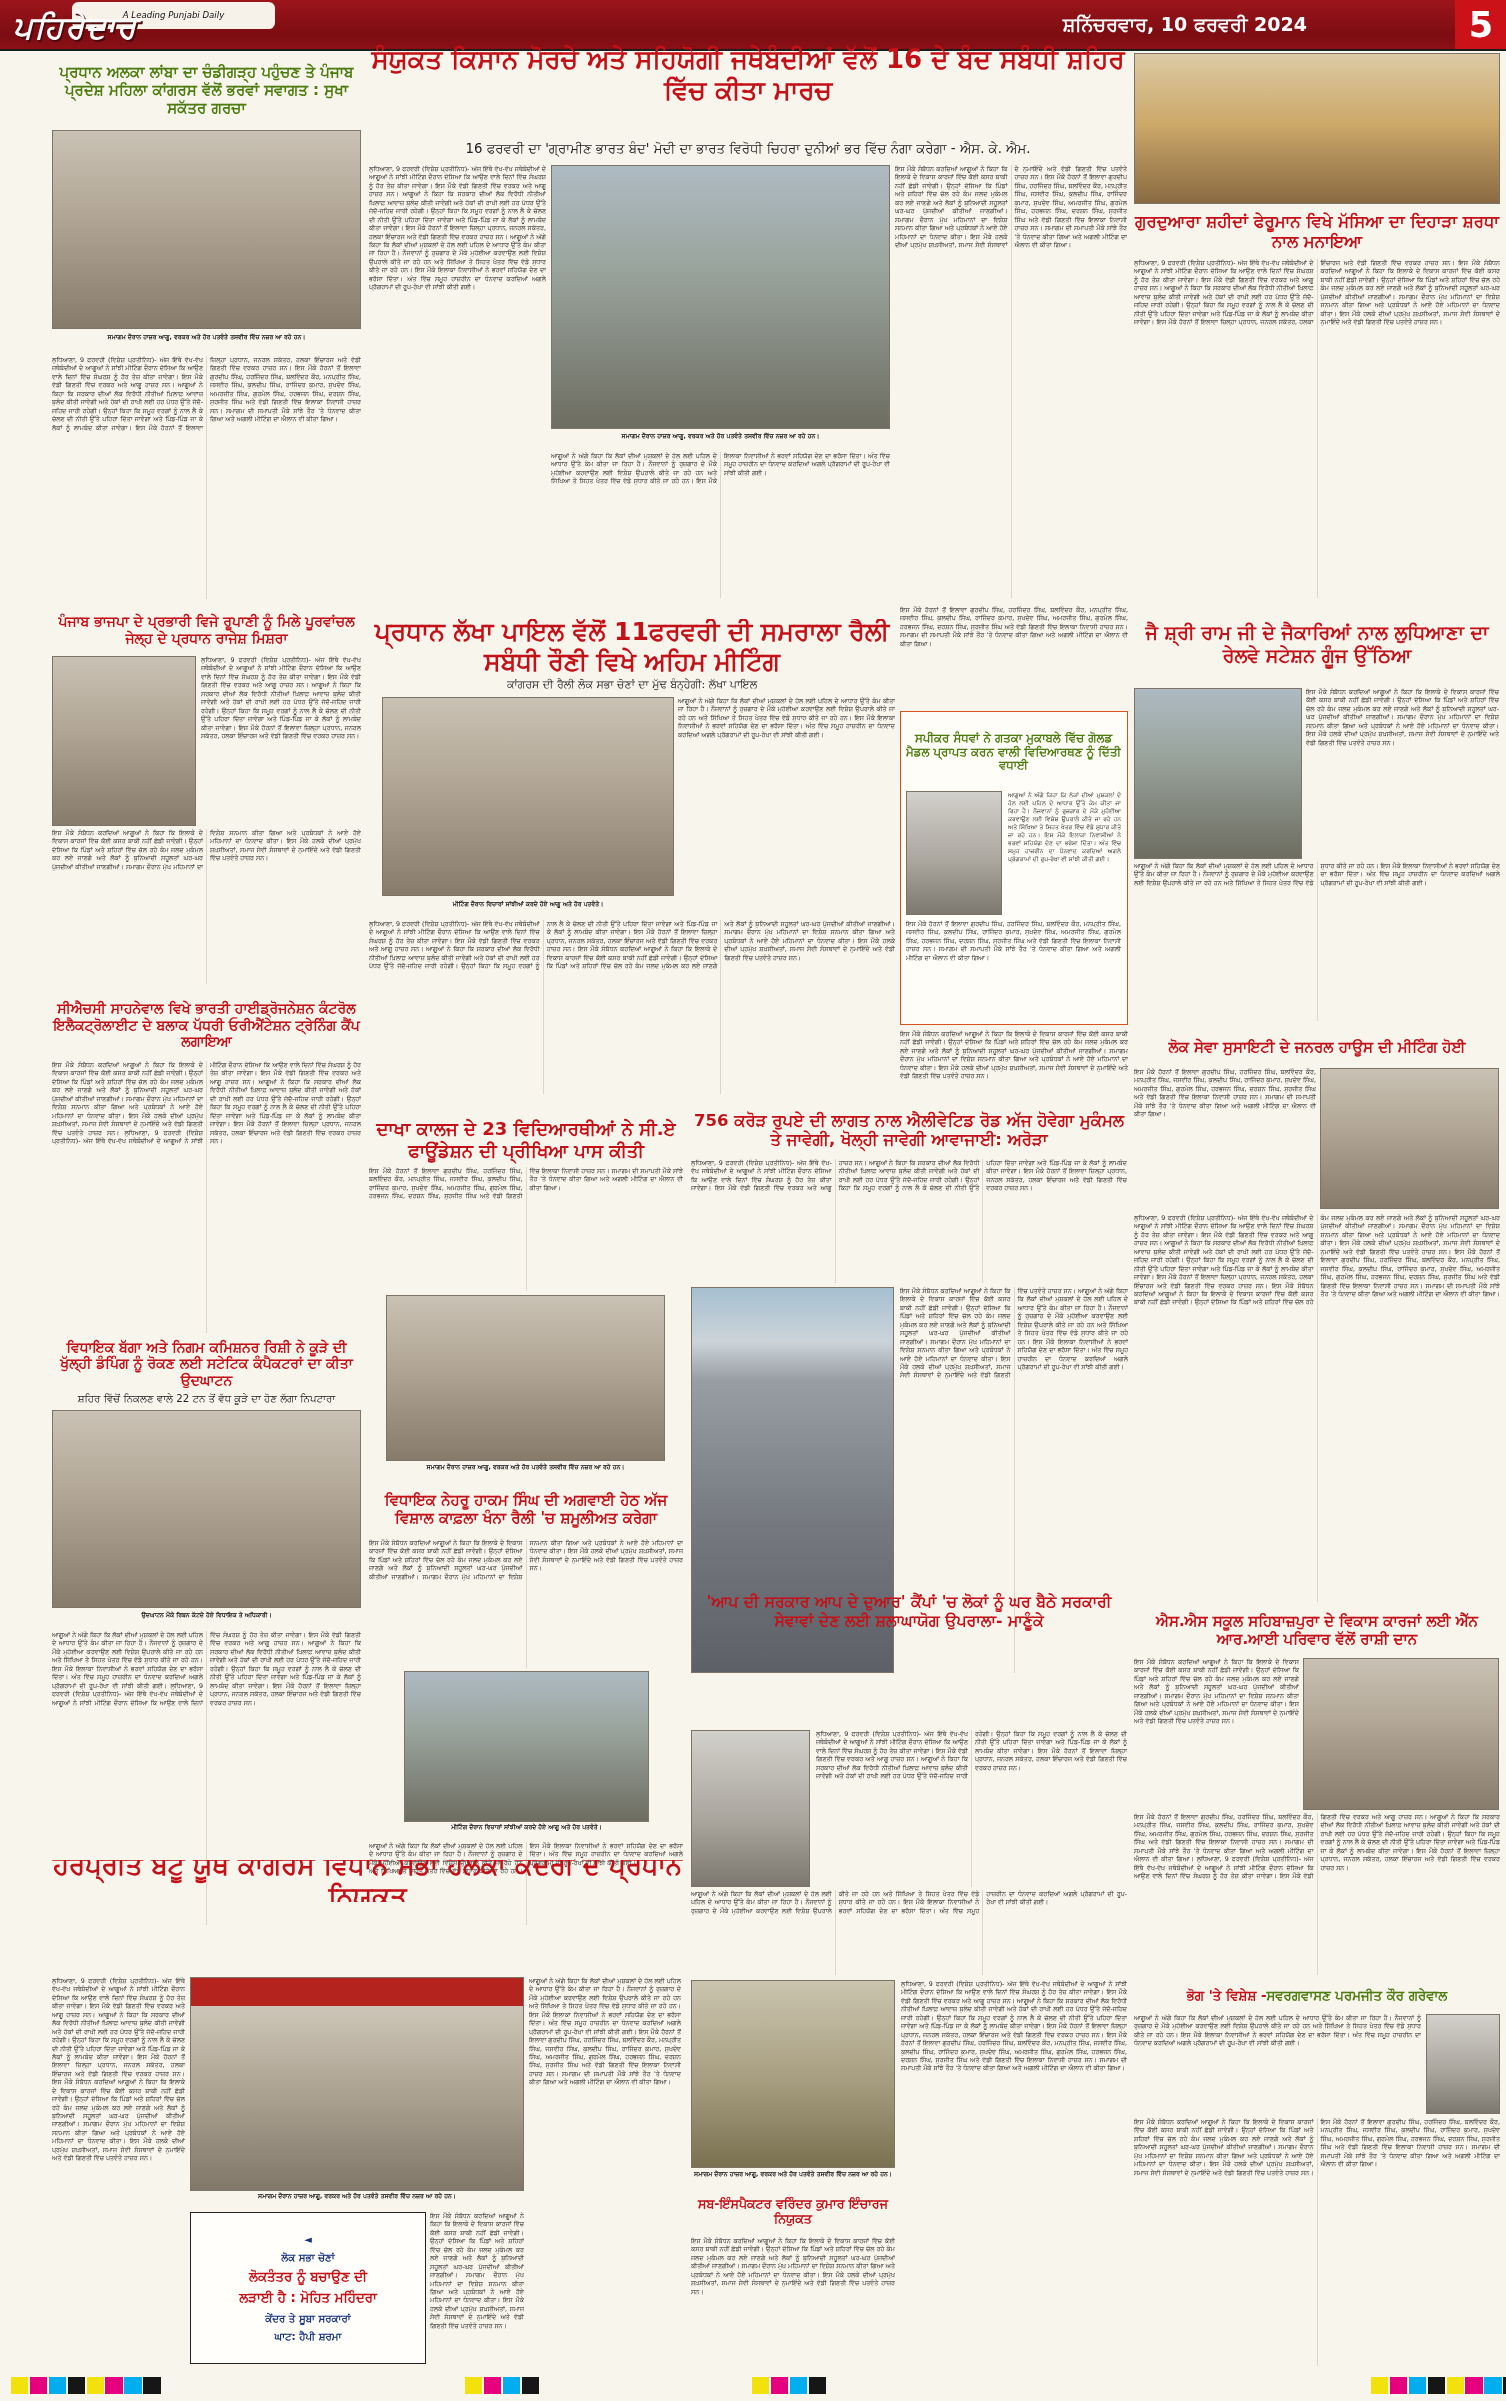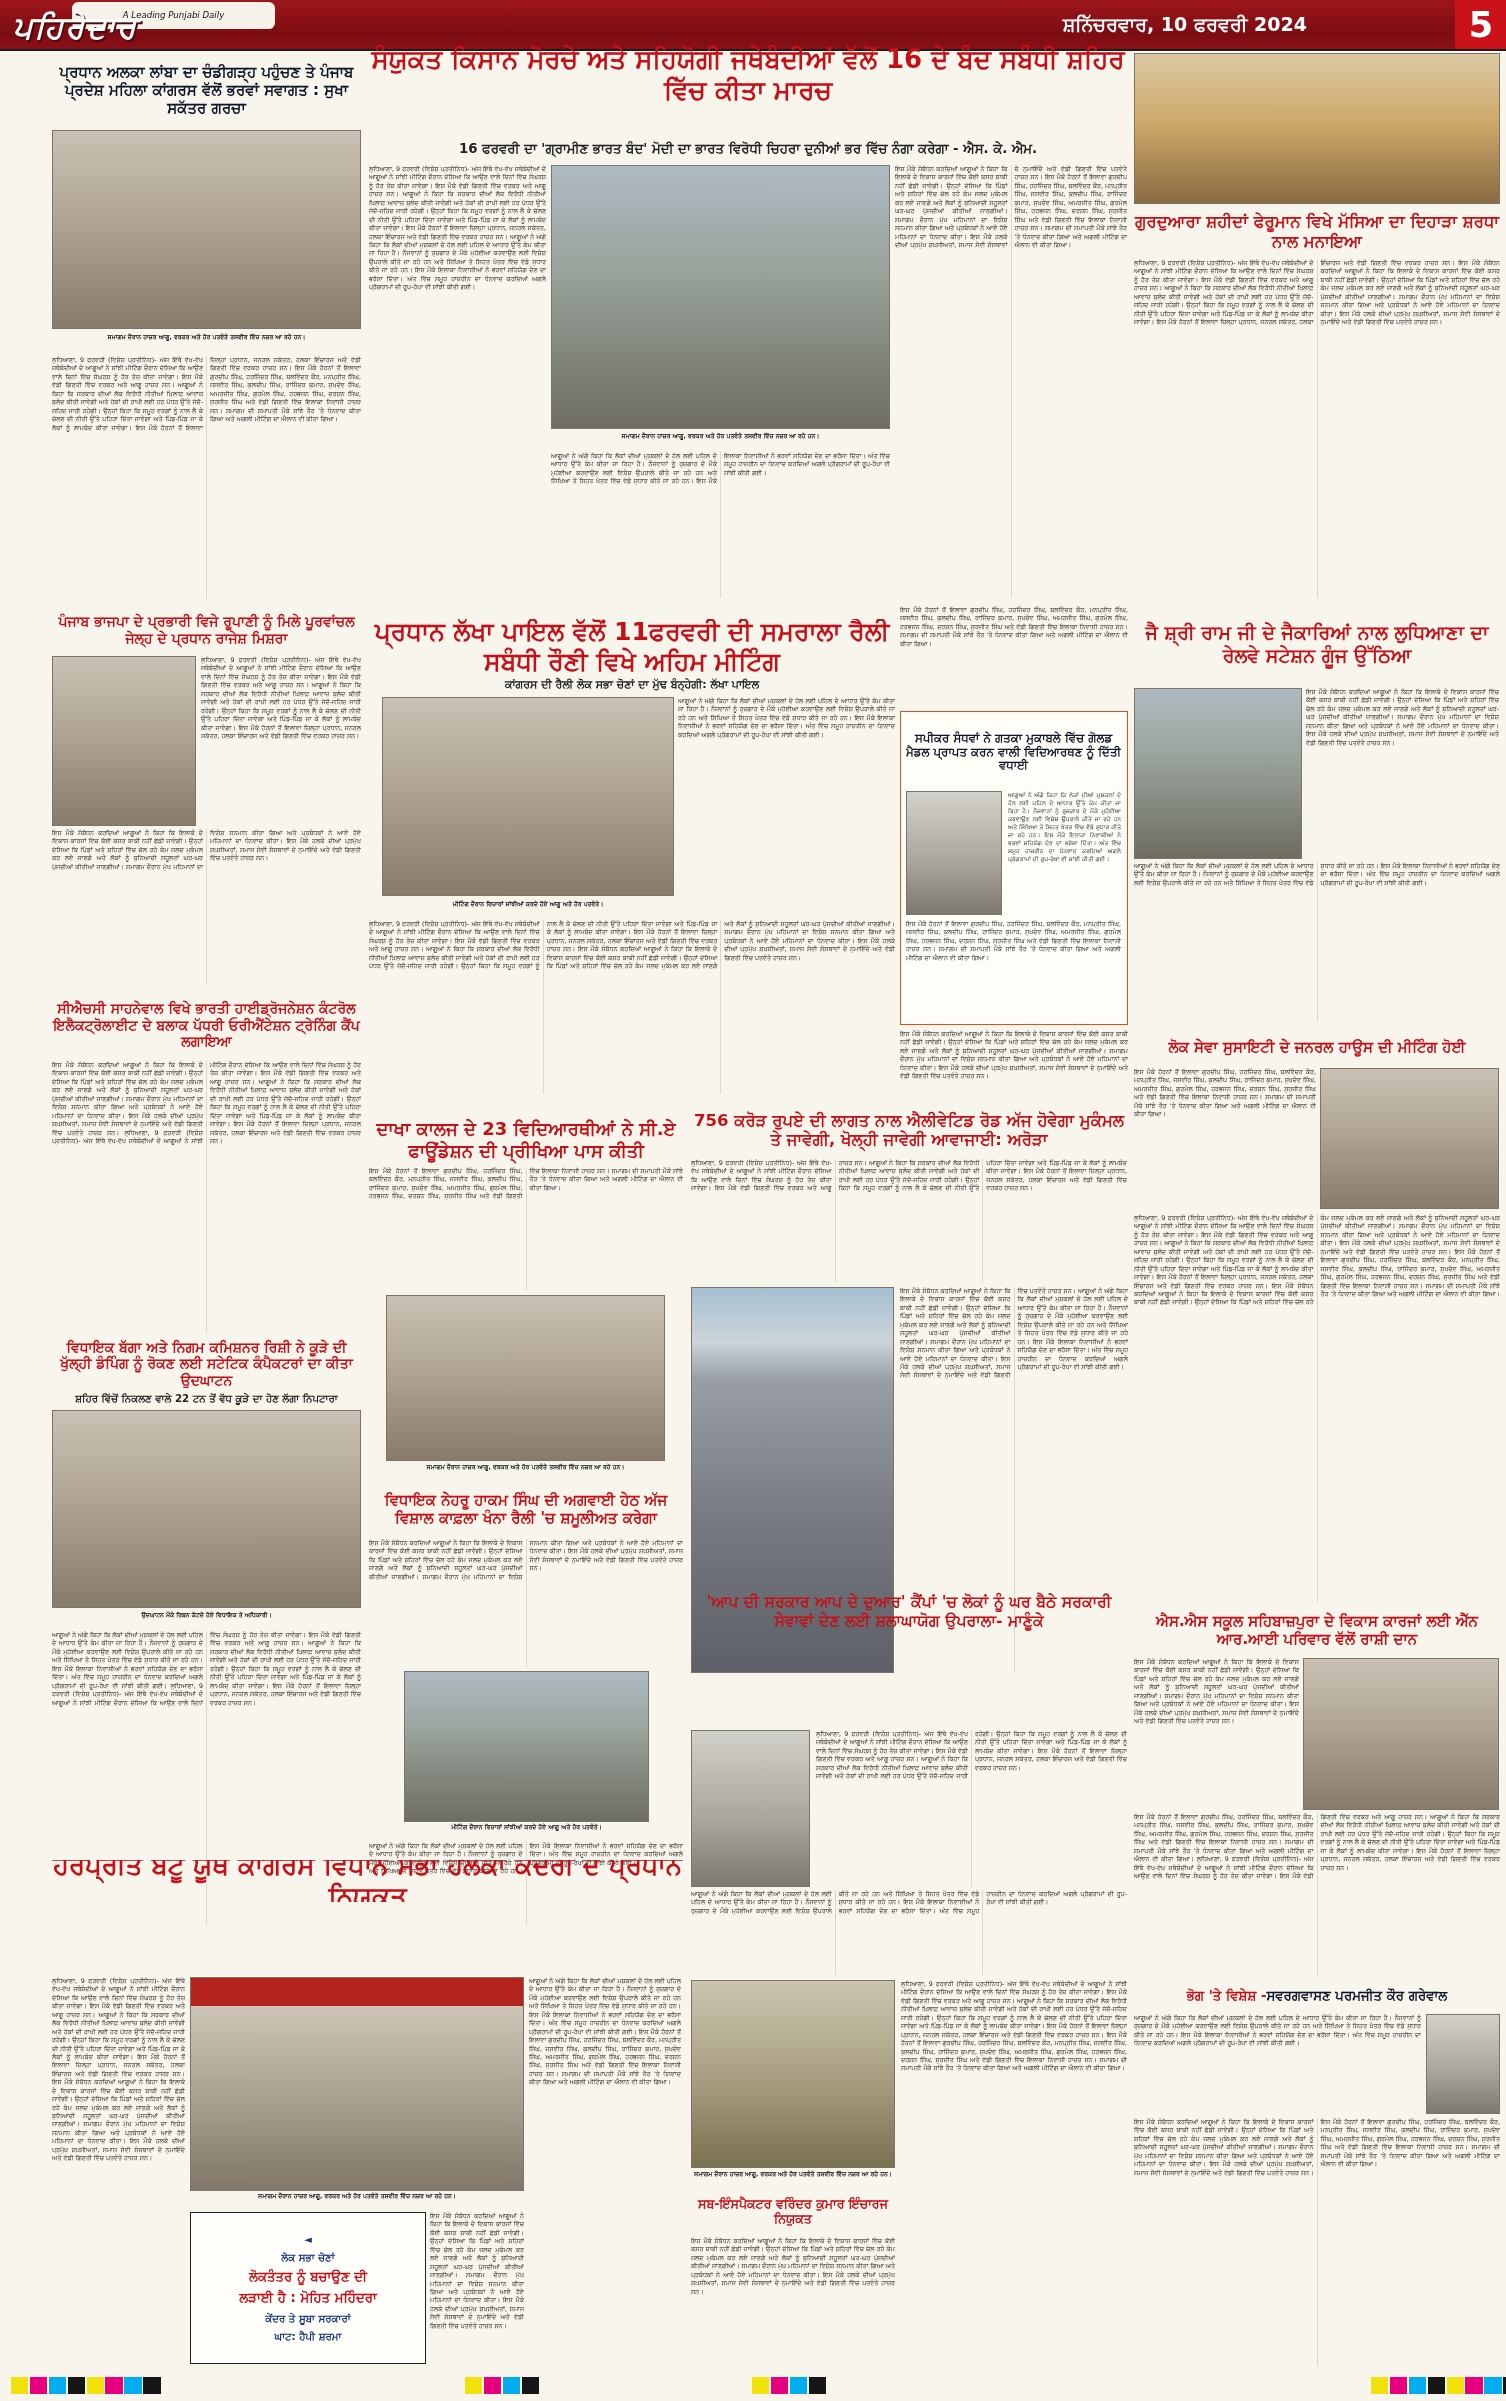--- a/index.html
+++ b/index.html
@@ -9,22 +9,22 @@
   .abs{position:absolute;overflow:hidden}
   .mast{background:linear-gradient(180deg,#9c151b 0%,#7c0d12 70%,#8b1016 100%)}
   .mast-rule{background:#1c1c1c}
   .logo{color:#fff;font-weight:bold;font-style:italic;letter-spacing:1.6px;text-shadow:1.6px 1.6px 0 #4d080b}
   .tagpill{background:#f6f2ea;border-radius:6.3px;display:flex;align-items:center;justify-content:center;
            font-style:italic;font-size:8.6px;color:#111}
   .mdate{color:#fff;font-weight:bold;display:flex;align-items:center;justify-content:flex-end}
   .pnum{background:#cb1218;color:#fff;font-weight:bold;display:flex;align-items:center;justify-content:center}
   .hl{font-weight:bold;line-height:1.18;display:flex;align-items:center;justify-content:center;text-align:center}
   .hl-red{color:#c41118}
-  .hl-blue{color:#0f172a}
-  .sub{font-weight:bold;color:#222;display:flex;align-items:center;justify-content:center;text-align:left}
+  .hl-blue{color:#4d7c0f}
+  .sub{font-weight:normal;color:#222;display:flex;align-items:center;justify-content:center;text-align:left}
   .body{font-size:6.3px;line-height:1.34;text-align:justify;color:#141414}
   .c2{column-count:2;column-gap:7px;column-rule:0.8px solid #ddd5c7}
   .c3{column-count:3;column-gap:7px;column-rule:0.8px solid #ddd5c7}
   .cap{font-size:6.1px;font-weight:bold;text-align:center;line-height:1.25;color:#101010}
   .photo{border:0.8px solid #7d7468}
   .ph-a{background:linear-gradient(180deg,#c9c1b4 0%,#b2a796 42%,#877b6c 100%)}
   .ph-b{background:linear-gradient(180deg,#aebac2 0%,#9aa59e 38%,#6e6d61 100%)}
   .ph-c{background:linear-gradient(180deg,#dcc9a4 0%,#cda96a 46%,#8a6a42 100%)}
   .ph-road{background:linear-gradient(180deg,#a5bfd0 0%,#ccd4d9 14%,#989ea4 24%,#75797f 62%,#5d6167 100%)}
   .ph-khaki{background:linear-gradient(180deg,#cbc4ae 0%,#a89f82 52%,#79714f 100%)}

